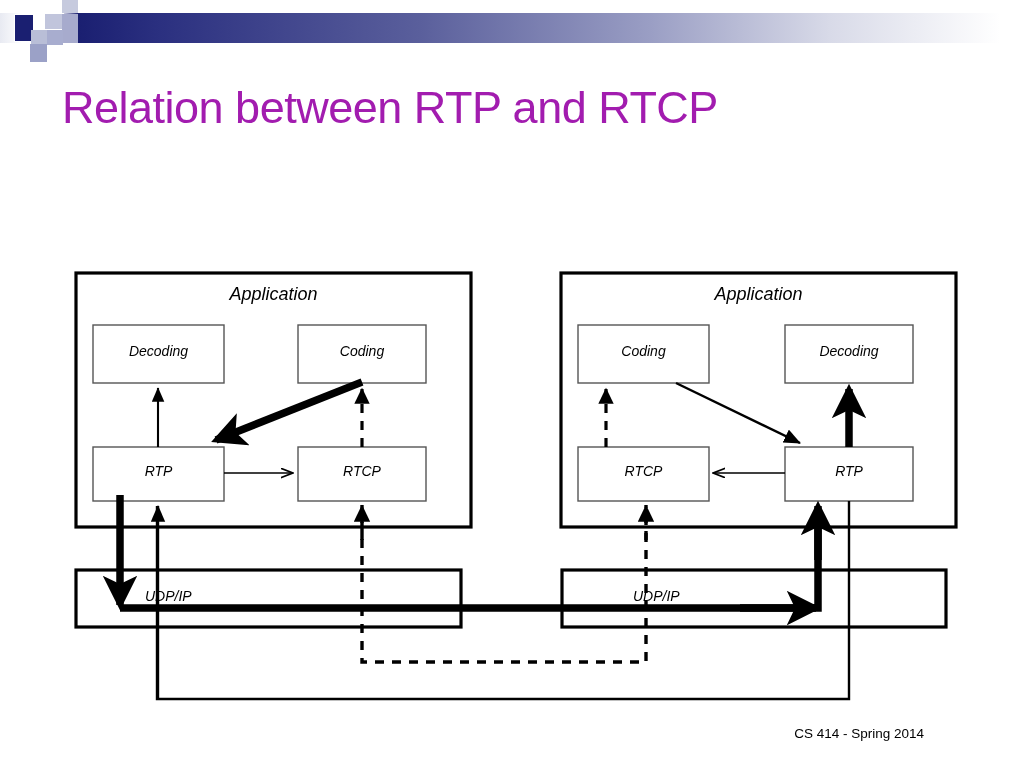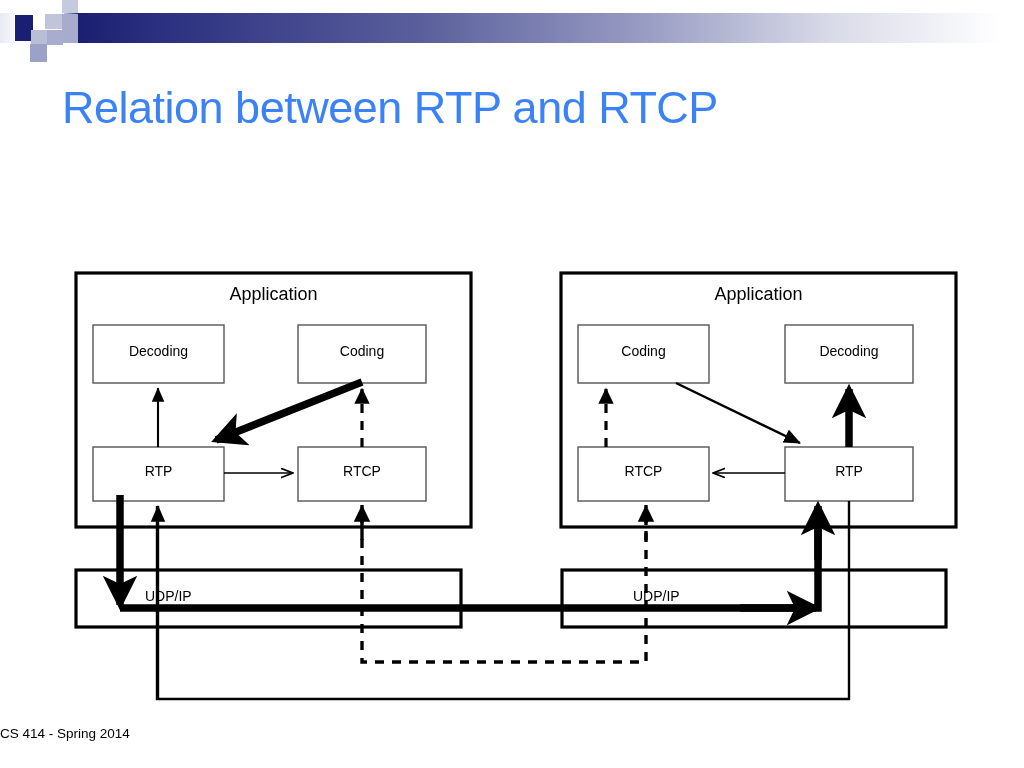--- a/index.html
+++ b/index.html
@@ -45,42 +45,43 @@
 
   
   #page-title {
     position: absolute;
     left: 62px;
     top: 82px;
     width: 900px;
     font-size: 45px;
     font-weight: normal;
     letter-spacing: -0.5px;
-    color: #3b82f6;
+    color: #a21caf;
     white-space: nowrap;
   }
 
   
   #footer-note {
     position: absolute;
     left: 0;
     top: 726px;
     width: 924px;
-    text-align: left;
+    text-align: right;
     font-size: 13.5px;
     color: #000000;
   }
 
   
   #diagram {
     position: absolute;
     left: 0;
     top: 0;
     width: 1024px;
     height: 596px;
+    font-style: italic;
   }
   #diagram svg { display: block; }
 
   .lbl {
     position: absolute;
     font-size: 14px;
     color: #000;
     white-space: nowrap;
     text-align: center;
   }

